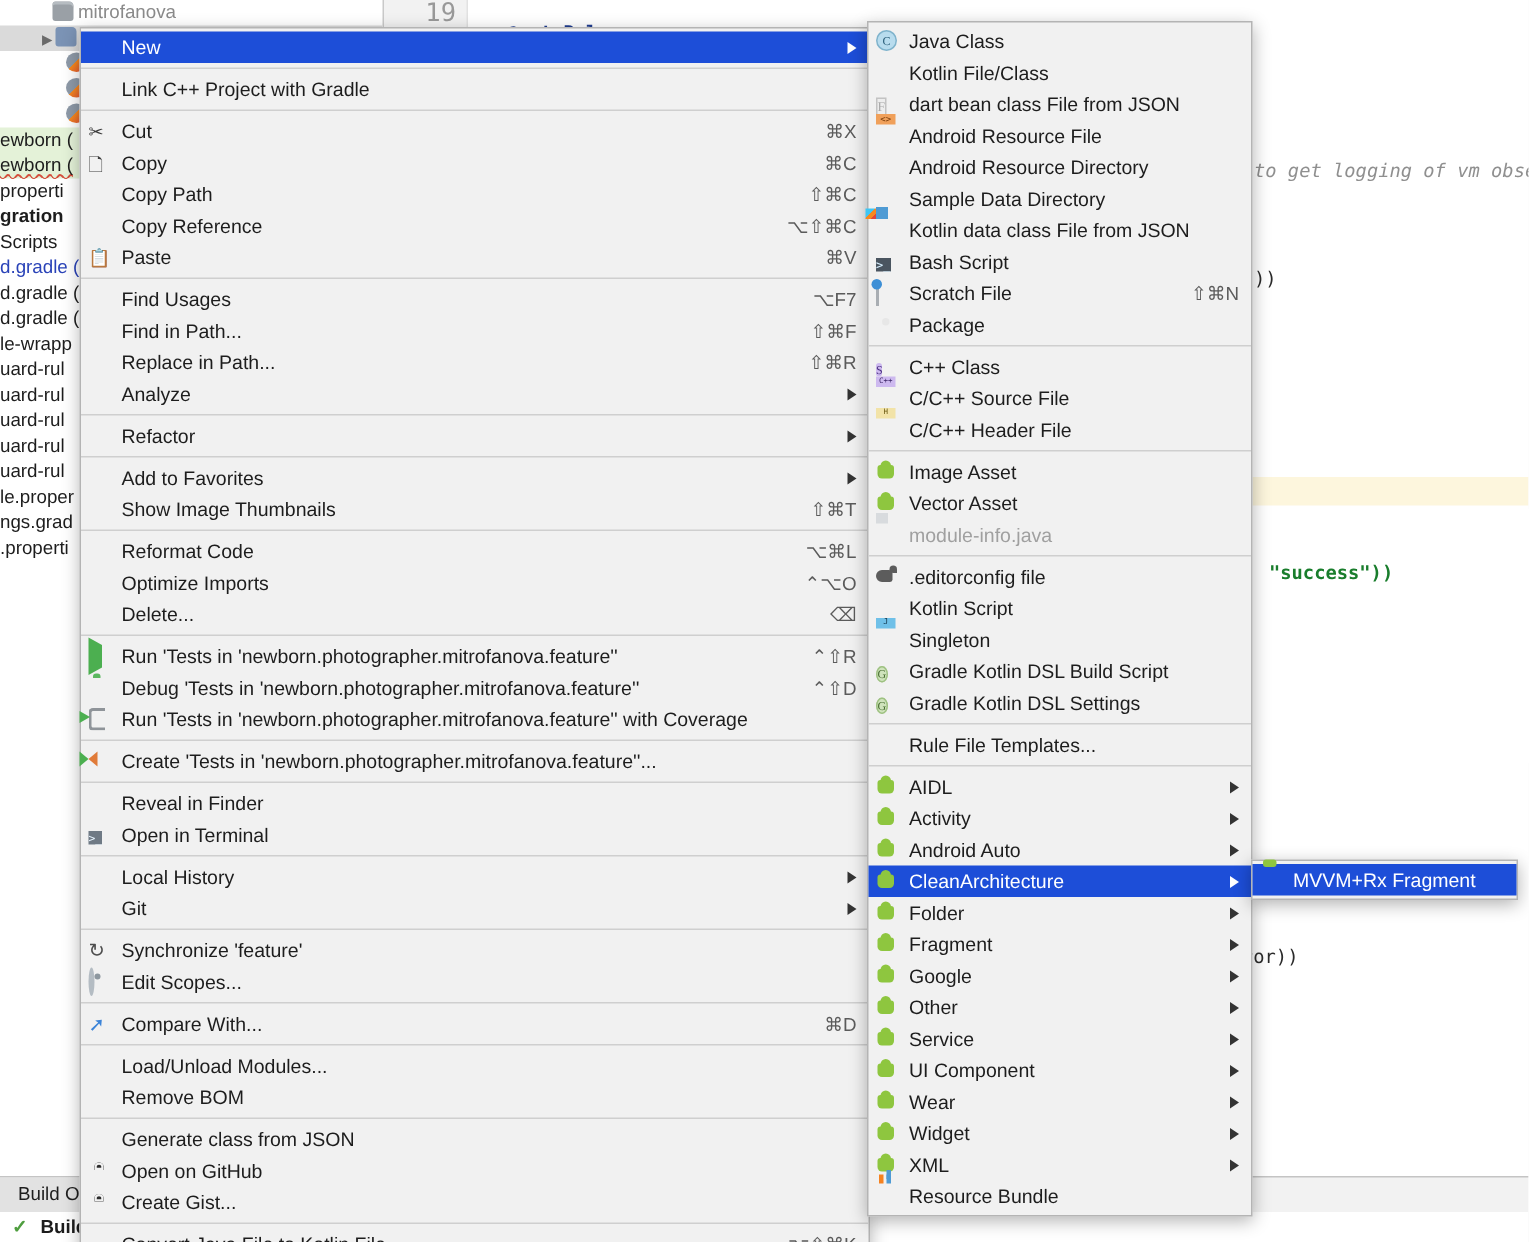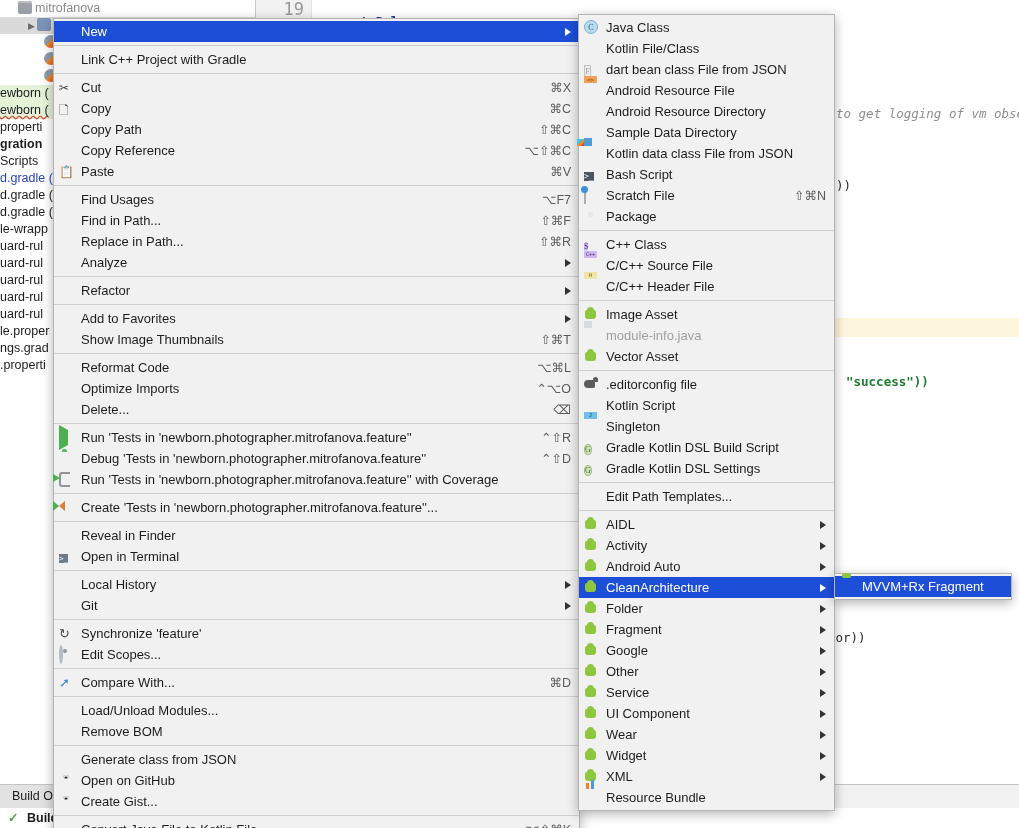--- a/index.html
+++ b/index.html
@@ -344,21 +344,21 @@
 </style>
 </head>
 <body>
 
 <div id="root">
 
   <div class="ide-bg">
 
     <div class="project-panel">
       <div id="tree-rows">
-          <div class="tree-row" style="padding-left:18px;"><span class="ic ic-folder"></span><span class="status-dim">mitrofanova</span></div>
+          <div class="tree-row" style="padding-left:35px;"><span class="ic ic-folder"></span><span class="status-dim">mitrofanova</span></div>
           <div class="tree-row" style="padding-left:28px;background:#dadada;"><span class="arrow-r">▶</span><span class="ic ic-folder-blue"></span><span class="">feature</span></div>
           <div class="tree-row" style="padding-left:44px;"><span class="ic ic-kt"></span><span class="">A</span></div>
           <div class="tree-row" style="padding-left:44px;"><span class="ic ic-kt"></span><span class="">M</span></div>
           <div class="tree-row" style="padding-left:44px;"><span class="ic ic-kt"></span><span class="">S</span></div>
           <div class="tree-row sel-green" style="padding-left:0px;"><span class="">ewborn (</span></div>
           <div class="tree-row sel-green" style="padding-left:0px;"><span class="squiggle">ewborn (</span></div>
           <div class="tree-row" style="padding-left:0px;"><span class="">properti</span></div>
           <div class="tree-row bold-row" style="padding-left:0px;"><span class="">gration</span></div>
           <div class="tree-row" style="padding-left:0px;"><span class="">Scripts</span></div>
           <div class="tree-row" style="padding-left:0px;"><span class="blue-link">d.gradle (</span></div>
@@ -648,28 +648,28 @@
       </div>
       <div class="mi">
         <span class="mi-ic"><span class="icon-chdr"></span></span>
         <span class="mi-label">C/C++ Header File</span>
       </div>
       <div class="sep"></div>
       <div class="mi">
         <span class="mi-ic"><span class="icon-droid"></span></span>
         <span class="mi-label">Image Asset</span>
       </div>
+      <div class="mi">
+        <span class="mi-ic"><span class="icon-droid"></span></span>
+        <span class="mi-label">Vector Asset</span>
+      </div>
       <div class="mi disabled">
         <span class="mi-ic"><span class="icon-modinfo"></span></span>
         <span class="mi-label">module-info.java</span>
       </div>
-      <div class="mi">
-        <span class="mi-ic"><span class="icon-droid"></span></span>
-        <span class="mi-label">Vector Asset</span>
-      </div>
       <div class="sep"></div>
       <div class="mi">
         <span class="mi-ic"><span class="icon-editorconfig"></span></span>
         <span class="mi-label">.editorconfig file</span>
       </div>
       <div class="mi">
         <span class="mi-ic"><span class="icon-kotlin"></span></span>
         <span class="mi-label">Kotlin Script</span>
       </div>
       <div class="mi">
@@ -680,21 +680,21 @@
         <span class="mi-ic"><span class="icon-gradle">G</span></span>
         <span class="mi-label">Gradle Kotlin DSL Build Script</span>
       </div>
       <div class="mi">
         <span class="mi-ic"><span class="icon-gradle">G</span></span>
         <span class="mi-label">Gradle Kotlin DSL Settings</span>
       </div>
       <div class="sep"></div>
       <div class="mi">
         <span class="mi-ic"></span>
-        <span class="mi-label">Edit Path Templates...</span>
+        <span class="mi-label">Rule File Templates...</span>
       </div>
       <div class="sep"></div>
       <div class="mi">
         <span class="mi-ic"><span class="icon-droid"></span></span>
         <span class="mi-label">AIDL</span>
         <span class="mi-arrow"></span>
       </div>
       <div class="mi">
         <span class="mi-ic"><span class="icon-droid"></span></span>
         <span class="mi-label">Activity</span>

